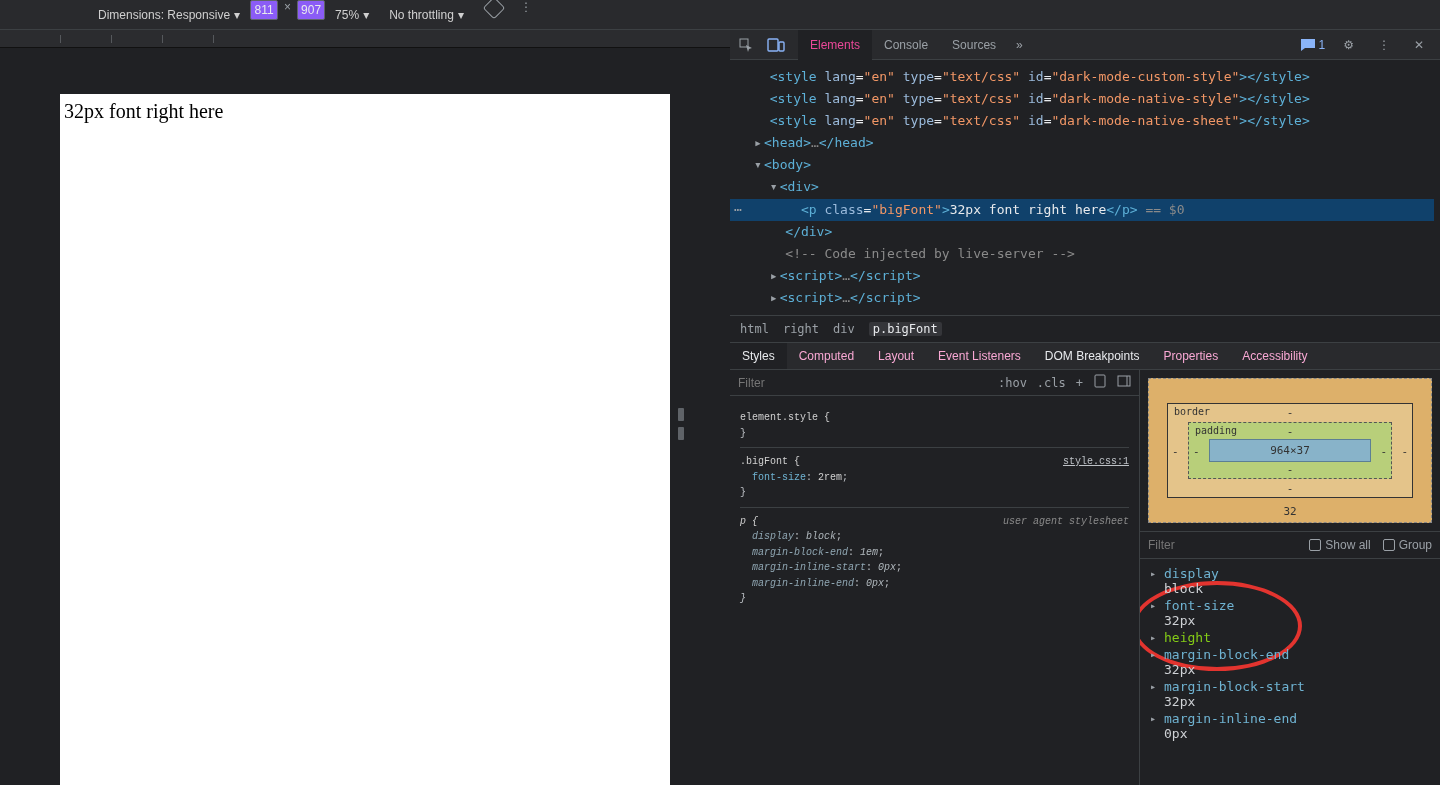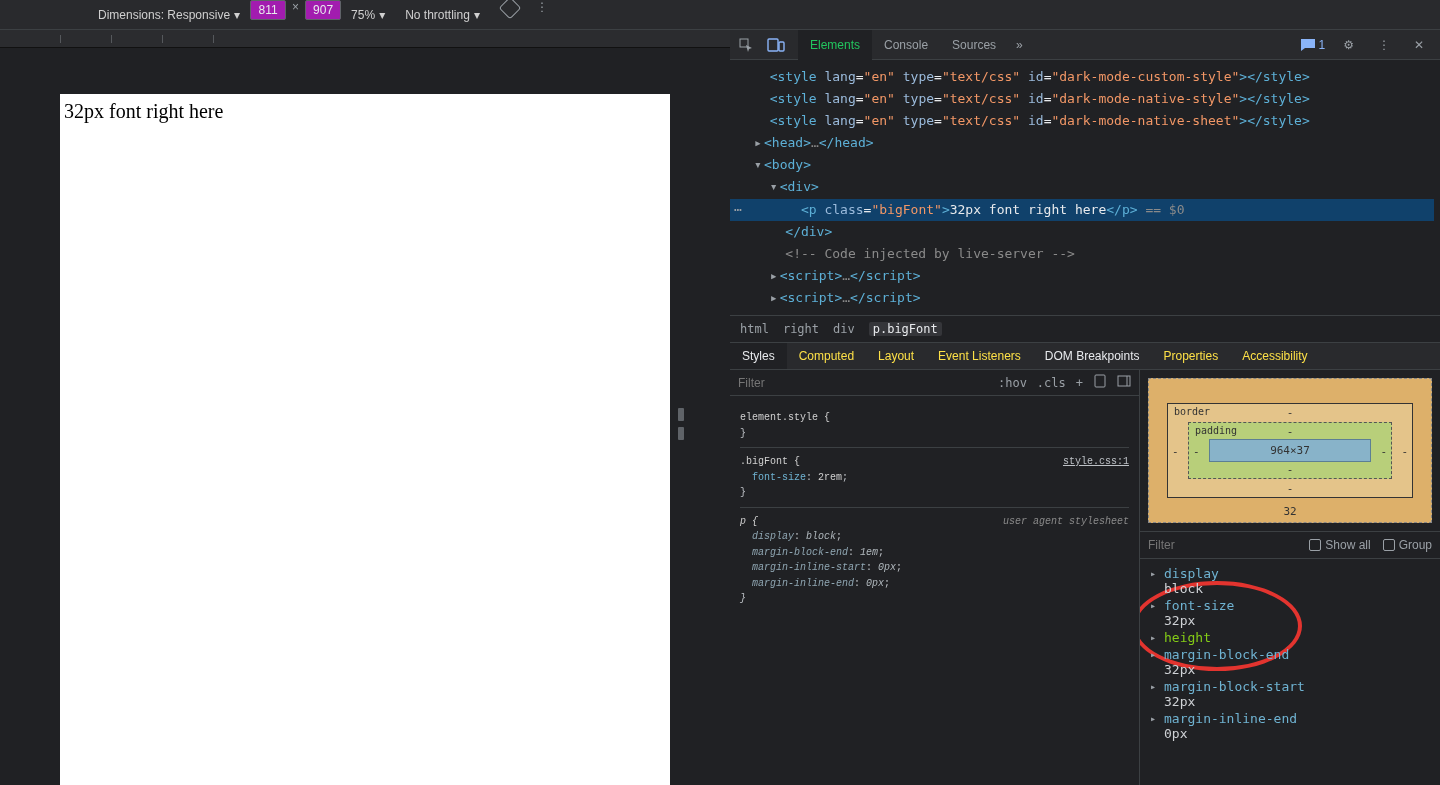--- a/index.html
+++ b/index.html
@@ -17,23 +17,23 @@
 .top-toolbar {
   height: 30px;
   background: #292a2d;
   display: flex;
   padding: 0 8px;
   border-bottom: 1px solid #3c4043;
   color: #d0d0d0;
 }
 .top-toolbar .spacer { width: 80px; }
 .dim-input {
-  width: 36px;
+  width: 28px;
   height: 20px;
-  background: #a21caf;
+  background: #8b5cf6;
   border: 1px solid #5f6368;
   color: #e8eaed;
   text-align: center;
   font-size: 12px;
   border-radius: 2px;
 }
 .top-toolbar .x { margin: 0 6px; color: #9aa0a6; }
 .top-toolbar .dropdown-caret {
   display: inline-block;
   margin-left: 4px;
@@ -129,21 +129,21 @@
 }
 .dt-tab {
   padding: 0 12px;
   height: 30px;
   display: flex; align-items: center;
   color: #9aa0a6;
   cursor: pointer;
 }
 .dt-tab.active {
   background: #202124;
-  color: #22c55e;
+  color: #ec4899;
 }
 .dt-tab-more { color: #9aa0a6; padding: 0 8px; }
 .dt-right-tools {
   margin-left: auto;
   display: flex; align-items: center; gap: 12px;
   padding-right: 10px;
   color: #9aa0a6;
 }
 .dt-right-tools .chat-badge {
   color: #8ab4f8; display: flex; align-items: center; gap: 2px;
@@ -194,21 +194,21 @@
 }
 
 .styles-tabs {
   display: flex;
   border-top: 1px solid #3c4043;
   border-bottom: 1px solid #3c4043;
   background: #292a2d;
 }
 .styles-tab {
   padding: 6px 12px;
-  color: #fde047;
+  color: #f9a8d4;
   cursor: pointer;
 }
 .styles-tab.active { color: #e8eaed; background: #202124; }
 .styles-tab.highlight-off { color: #e8eaed; }
 
 .styles-lower {
   flex: 1;
   display: flex;
   min-height: 0;
 }

